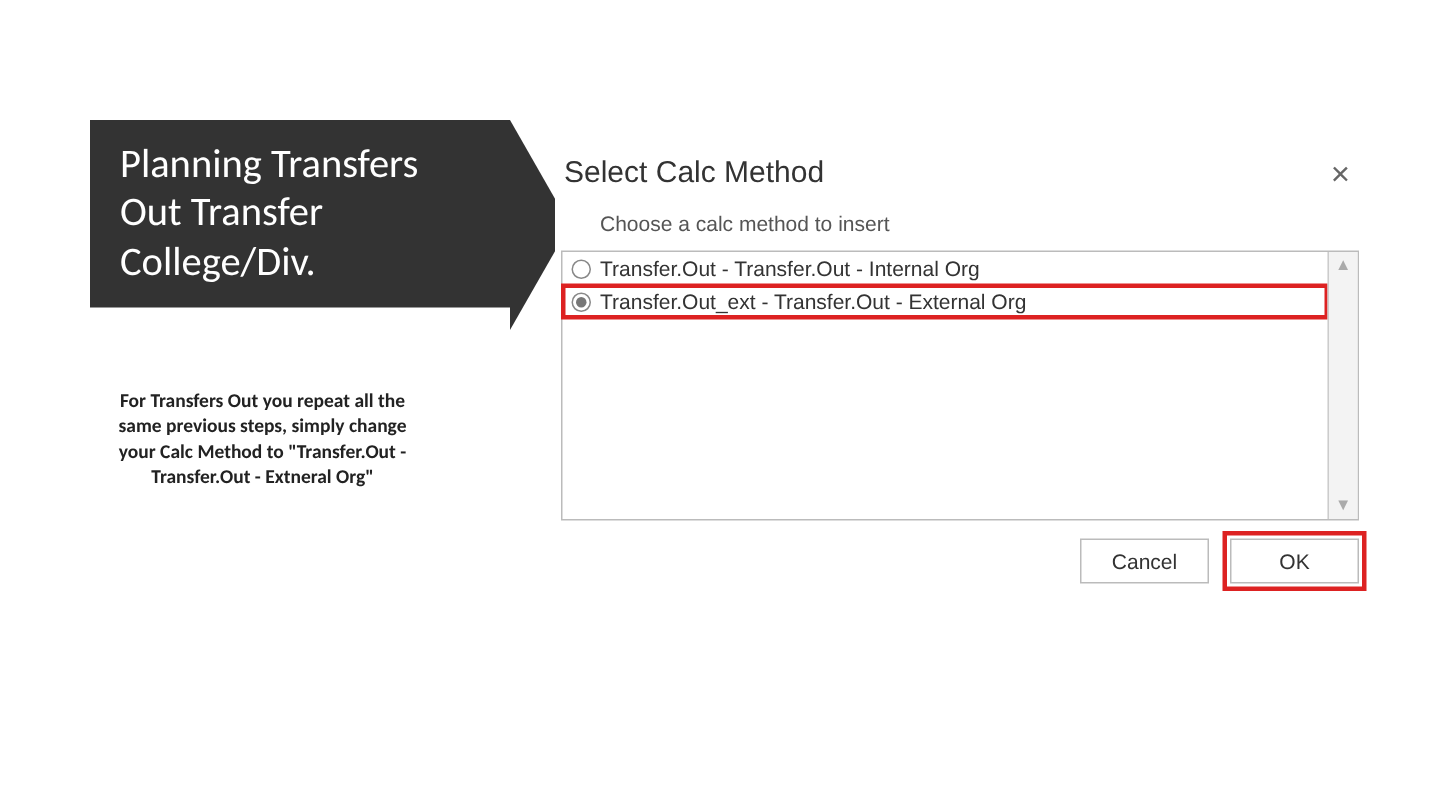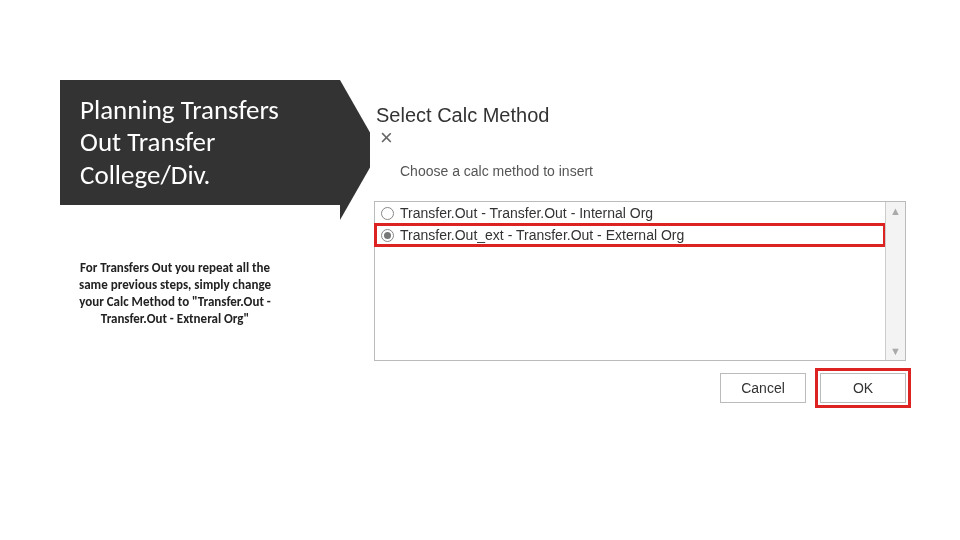--- a/index.html
+++ b/index.html
@@ -15,28 +15,28 @@
     width: 0; height: 0;
     border-top: 70px solid transparent;
     border-bottom: 70px solid transparent;
     border-left: 40px solid #333;
   }
   .slide-title { font-family: Calibri, sans-serif; font-size: 27px; font-weight: 400; line-height: 1.2; }
 
   .slide-subtext { position: absolute; top: 260px; left: 70px; width: 210px; font-family: Calibri, sans-serif; font-size: 13px; font-weight: 700; text-align: center; color: #222; line-height: 1.3; }
 
   .dialog { position: absolute; top: 100px; left: 370px; width: 540px; background: #fff; }
-  .dialog-header { display: flex; justify-content: space-between; align-items: flex-start; padding: 4px 6px 10px 6px; flex-direction: column; }
+  .dialog-header { display: flex; justify-content: space-between; align-items: flex-end; padding: 4px 6px 10px 6px; }
   .dialog-title { font-size: 20px; color: #333; font-weight: 400; }
   .close-x { font-size: 22px; color: #666; cursor: pointer; line-height: 1; padding: 0 4px; }
 
   .dialog-instruction { padding: 4px 6px 10px 6px; font-size: 14px; color: #555; margin-left: 24px; }
 
   .listbox-wrap { position: relative; margin: 0 4px; }
-  .listbox { border: 1px solid #bbb; background: #fff; height: 160px; display: flex; margin-top: 12px; }
+  .listbox { border: 1px solid #bbb; background: #fff; height: 180px; display: flex; }
   .list-items { flex: 1; }
   .list-row { display: flex; align-items: center; gap: 6px; padding: 3px 6px; font-size: 14px; color: #333; }
   .radio { width: 13px; height: 13px; border: 1px solid #888; border-radius: 50%; display: inline-flex; align-items: center; justify-content: center; background: #fff; }
   .radio.selected::after { content: ""; width: 7px; height: 7px; border-radius: 50%; background: #777; display: block; }
   .highlight-red { outline: 3px solid #d22; outline-offset: -2px; }
 
   .scrollbar { width: 20px; border-left: 1px solid #ccc; background: #f3f3f3; display: flex; flex-direction: column; justify-content: space-between; }
   .scroll-arrow { height: 18px; display: flex; align-items: center; justify-content: center; color: #aaa; font-size: 11px; }
 
   .dialog-buttons { display: flex; justify-content: flex-end; gap: 14px; padding: 12px 4px 4px 4px; }

